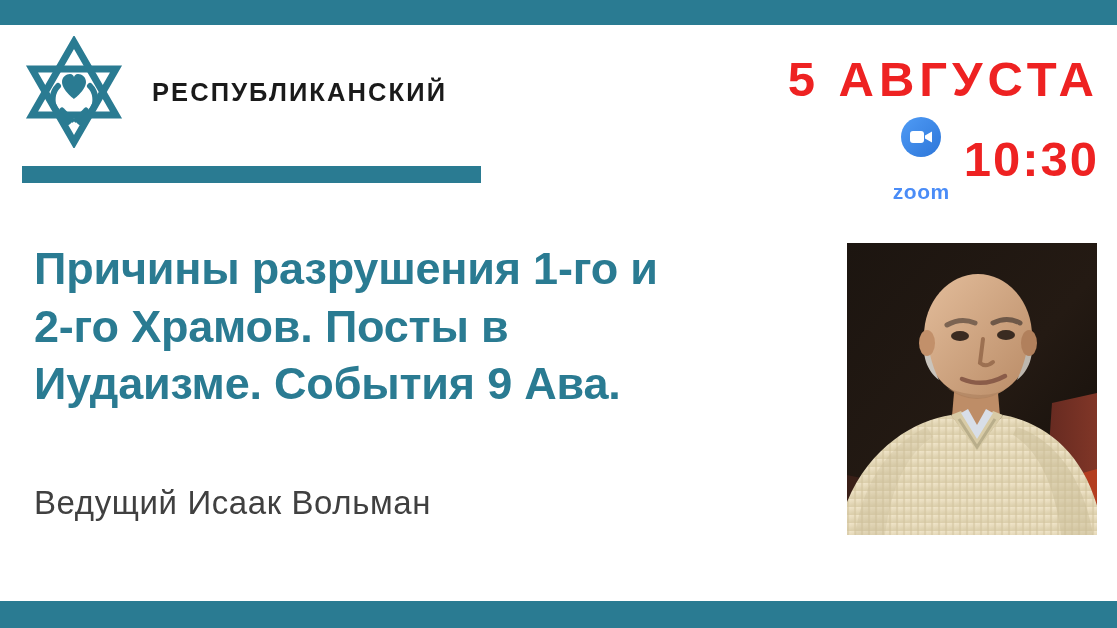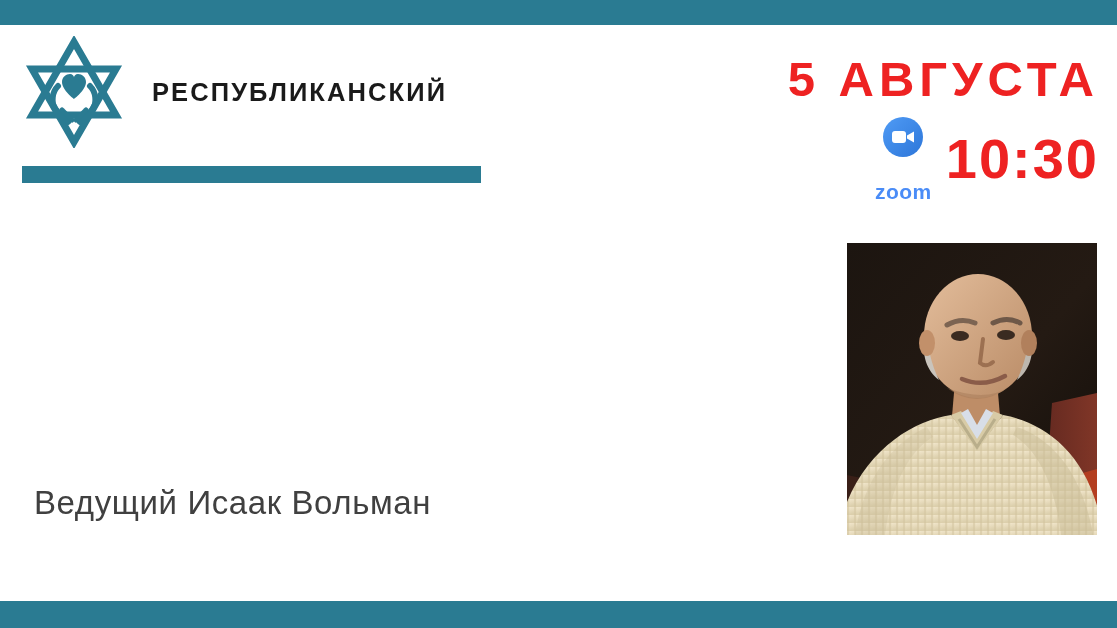--- a/index.html
+++ b/index.html
@@ -113,21 +113,21 @@
     margin-top: 1px;
     color: #4A8CF7;
     font-size: 21px;
     font-weight: bold;
     letter-spacing: 0.5px;
     line-height: 1;
   }
   .time-text {
     color: #EE2222;
     font-weight: bold;
-    font-size: 56px;
+    font-size: 49px;
     letter-spacing: 2px;
     line-height: 1;
     white-space: nowrap;
   }
 
   
   .title {
     position: absolute;
     left: 34px;
     top: 240px;
@@ -230,20 +230,25 @@
             <path d="M25 19.5 L32 15.5 L32 26.5 L25 22.5 Z" fill="#ffffff"></path>
           </svg>
         </span>
         <span class="zoom-word">zoom</span>
       </div>
 
       <div class="time-text">10:30</div>
     </div>
   </div>
 
+  <div class="title">
+    <span class="tline">Причины разрушения 1-го и</span>
+    <span class="tline">2-го Храмов. Посты в</span>
+    <span class="tline">Иудаизме. События 9 Ава.</span>
+  </div>
 
   <div class="presenter">Ведущий Исаак Вольман</div>
 
   <div class="photo">
     <svg viewBox="0 0 250 292" xmlns="http://www.w3.org/2000/svg">
       <defs>
         <linearGradient id="bg" x1="0" y1="0" x2="1" y2="1">
           <stop offset="0%" stop-color="#1C1510"></stop>
           <stop offset="55%" stop-color="#241A13"></stop>
           <stop offset="100%" stop-color="#120D09"></stop>

